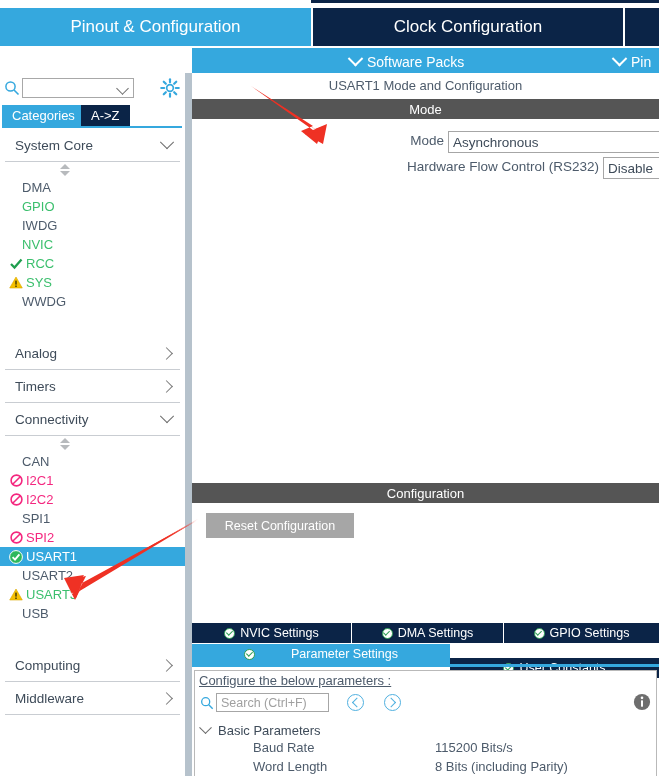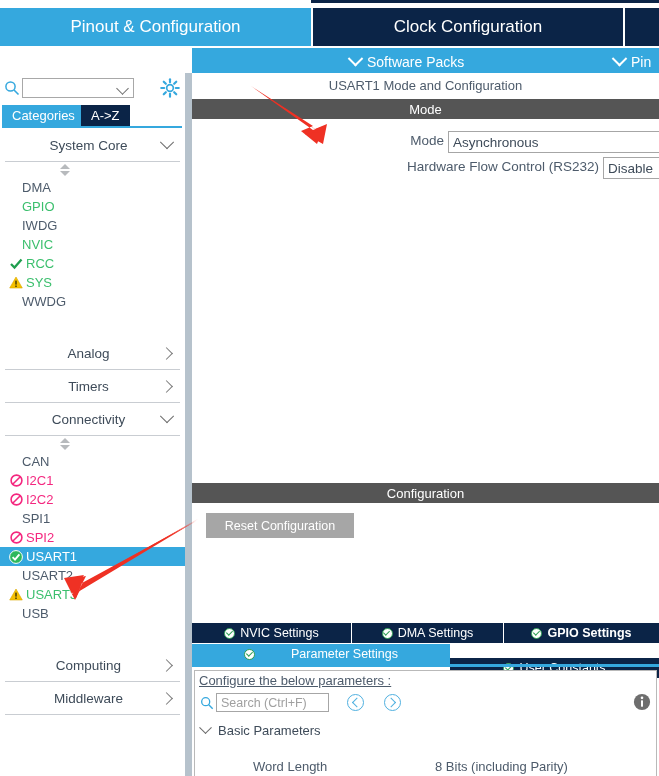--- a/index.html
+++ b/index.html
@@ -109,21 +109,21 @@
   #treewrap {
     position: absolute; left: 0; top: 56px; width: 185px; height: 647px;
     overflow: hidden;
   }
   .group-hd {
     position: relative; height: 32px; margin: 0 5px;
     display: flex; align-items: center;
     border-bottom: 1px solid #c9cdd2;
     font-size: 13.5px; color: #3e4b59;
   }
-  .group-hd .gname { flex: 1; padding-left: 10px; text-align: center; }
+  .group-hd .gname { flex: 1; padding-left: 10px; }
   .group-hd .arrow-dn {
     width: 9px; height: 9px; margin-right: 8px;
     border-right: 1.6px solid #6d6d6d; border-bottom: 1.6px solid #6d6d6d;
     transform: rotate(45deg) translate(-2px,-2px);
   }
   .group-hd .arrow-rt {
     width: 8px; height: 8px; margin-right: 9px;
     border-right: 1.5px solid #7a7a7a; border-top: 1.5px solid #7a7a7a;
     transform: rotate(45deg);
   }
@@ -210,21 +210,21 @@
   .ctab {
     position: absolute; height: 20px; box-sizing: border-box;
     display: flex; align-items: center; justify-content: center; gap: 5px;
     font-size: 12.5px; color: #ffffff;
     background: #0b2447;
     border-right: 1px solid #ffffff;
   }
   .ctab.sel { background: #35a8de; border-right: none; }
   #ctab-nvic { left: 0;   top: 550px; width: 160px; }
   #ctab-dma  { left: 160px; top: 550px; width: 152px; }
-  #ctab-gpio { left: 312px; top: 550px; width: 155px; border-right: none; font-weight: bold; }
+  #ctab-gpio { left: 312px; top: 550px; width: 155px; border-right: none; }
   #ctab-param{ left: 0;   top: 571px; width: 258px; gap: 36px; }
   #ctab-uc   { left: 258px; top: 585px; width: 209px; border-right: none; }
   #ctab-underline {
     position: absolute; left: 0; top: 591px; width: 467px; height: 3px;
     background: #35a8de;
   }
   .ok-dot {
     width: 11px; height: 11px; border-radius: 50%;
     background: #ffffff;
     border: 1.5px solid #2e9e55;
@@ -573,20 +573,24 @@
       <circle cx="10" cy="10" r="9" fill="#6e6e6e"></circle>
       <rect x="8.9" y="8.2" width="2.2" height="7" fill="#ffffff"></rect>
       <circle cx="10" cy="5.4" r="1.45" fill="#ffffff"></circle>
     </svg>
 
     <div class="grp-row" id="grp-basic">
       <span class="tw"></span>
       <span>Basic Parameters</span>
     </div>
 
+    <div class="pr-row" id="pr0">
+      <span class="pname">Baud Rate</span>
+      <span class="pval">115200 Bits/s</span>
+    </div>
     <div class="pr-row" id="pr1">
       <span class="pname">Word Length</span>
       <span class="pval">8 Bits (including Parity)</span>
     </div>
 
   </div>
 </div>
 
 <svg class="anno" id="arrow-mode" viewBox="0 0 110 65">
   <path d="M6,4 L68,44 L56,49 L72,62 L79,44 L68,48 Z" fill="#ef3124"></path>

